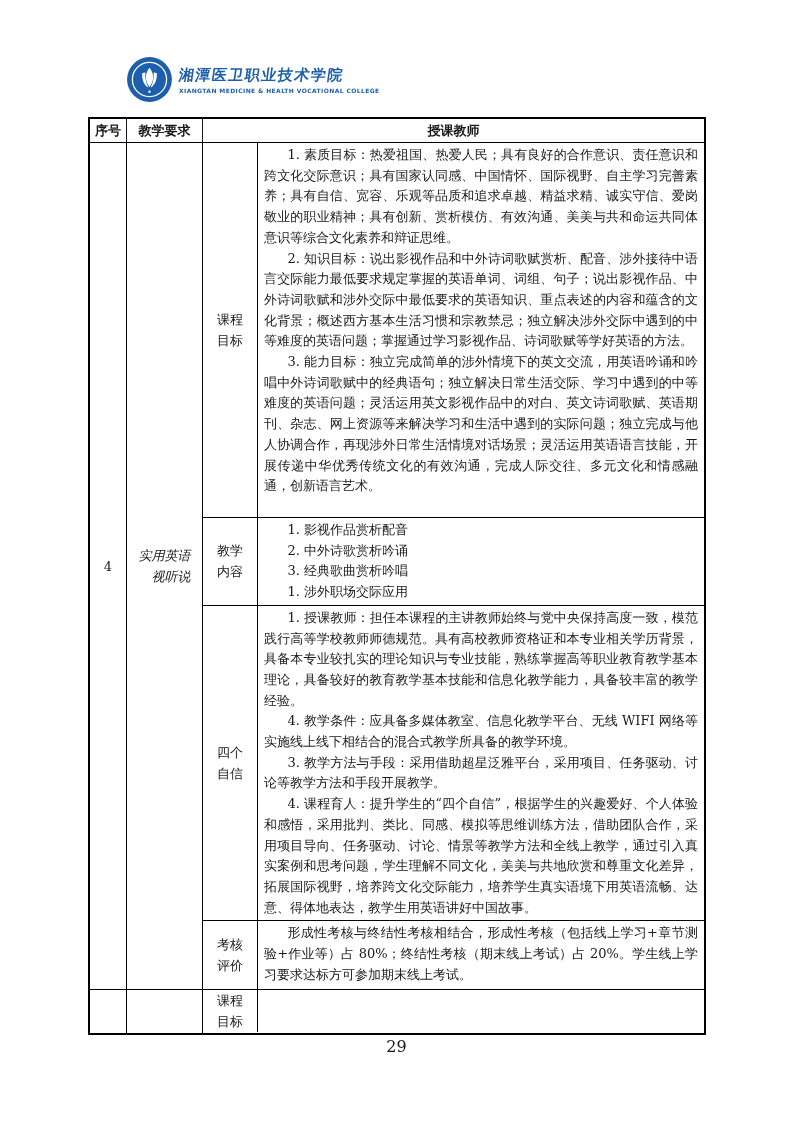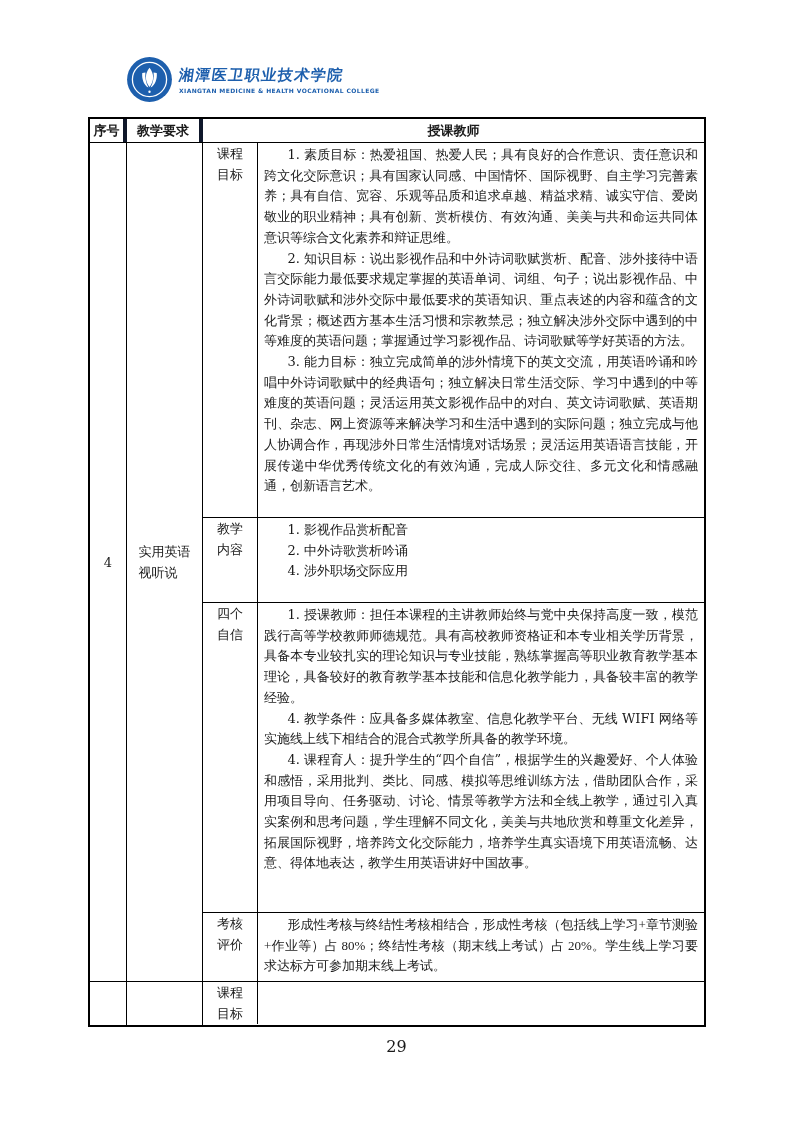--- a/index.html
+++ b/index.html
@@ -28,34 +28,34 @@
 
   
   .course-table {
     position: absolute; left: 88px; top: 117px; width: 618px;
     border: 2px solid #000; background: #fff; font-size: 13px;
   }
   .thead { display: flex; height: 24px; border-bottom: 1px solid #000; font-weight: 700; }
   .th { display: flex; align-items: center; justify-content: center; height: 100%; }
   .c1 { width: 37px; }
   .c2 { width: 76px; }
-  .th.c1, .th.c2 { border-right: 4px solid #0f172a; }
+  .th.c1, .th.c2 { border-right: 1px solid #0f172a; }
   .th.c3 { flex: 1; }
 
   .record { display: flex; align-items: stretch; }
   .num-cell  { width: 37px; border-right: 1px solid #000; display: flex; align-items: center; justify-content: center; }
-  .name-cell { width: 76px; border-right: 1px solid #000; display: flex; align-items: center; justify-content: center; text-align: left; }
+  .name-cell { width: 76px; border-right: 1px solid #000; display: flex; align-items: center; justify-content: center; text-align: right; font-style: italic; }
   .name-inner { width: 4em; line-height: 21px; }
   .desc { flex: 1; display: flex; flex-direction: column; }
 
   .section { display: flex; align-items: stretch; border-bottom: 1px solid #000; }
-  .section.last { border-bottom: none; font-family: Liberation Serif, serif; }
+  .section.last { border-bottom: none; }
   .sec-label {
     width: 55px; border-right: 1px solid #000;
-    display: flex; justify-content: center;
+    display: flex; align-items: center; justify-content: center;
   }
   .label-inner { width: 2em; line-height: 21px; text-align: center; }
   .sec-content {
     flex: 1; padding: 2px 6px;
     line-height: 20.7px; text-align: justify;
   }
   .para { text-indent: 1.8em; }
 
   .s0 .sec-content { min-height: 374px; }
   .s1 .sec-content { min-height: 84px; }
@@ -116,31 +116,33 @@
           </div>
         </div>
 
         <div class="section s1">
           <div class="sec-label">
             <span class="label-inner">教学内容</span>
           </div>
           <div class="sec-content">
             <p class="para">1. 影视作品赏析配音</p>
             <p class="para">2. 中外诗歌赏析吟诵</p>
-            <p class="para">4. 涉外职场交际应用</p>
+            <p class="para">3. 经典歌曲赏析吟唱</p>
+            <p class="para">1. 涉外职场交际应用</p>
           </div>
         </div>
 
         <div class="section s2">
           <div class="sec-label">
             <span class="label-inner">四个自信</span>
           </div>
           <div class="sec-content">
             <p class="para">1. 授课教师：担任本课程的主讲教师始终与党中央保持高度一致，模范践行高等学校教师师德规范。具有高校教师资格证和本专业相关学历背景，具备本专业较扎实的理论知识与专业技能，熟练掌握高等职业教育教学基本理论，具备较好的教育教学基本技能和信息化教学能力，具备较丰富的教学经验。</p>
             <p class="para">4. 教学条件：应具备多媒体教室、信息化教学平台、无线 WIFI 网络等实施线上线下相结合的混合式教学所具备的教学环境。</p>
+            <p class="para">3. 教学方法与手段：采用借助超星泛雅平台，采用项目、任务驱动、讨论等教学方法和手段开展教学。</p>
             <p class="para">4. 课程育人：提升学生的“四个自信”，根据学生的兴趣爱好、个人体验和感悟，采用批判、类比、同感、模拟等思维训练方法，借助团队合作，采用项目导向、任务驱动、讨论、情景等教学方法和全线上教学，通过引入真实案例和思考问题，学生理解不同文化，美美与共地欣赏和尊重文化差异，拓展国际视野，培养跨文化交际能力，培养学生真实语境下用英语流畅、达意、得体地表达，教学生用英语讲好中国故事。</p>
           </div>
         </div>
 
         <div class="section s3 last">
           <div class="sec-label">
             <span class="label-inner">考核评价</span>
           </div>
           <div class="sec-content">
             <p class="para">形成性考核与终结性考核相结合，形成性考核（包括线上学习+章节测验+作业等）占 80%；终结性考核（期末线上考试）占 20%。学生线上学习要求达标方可参加期末线上考试。</p>

